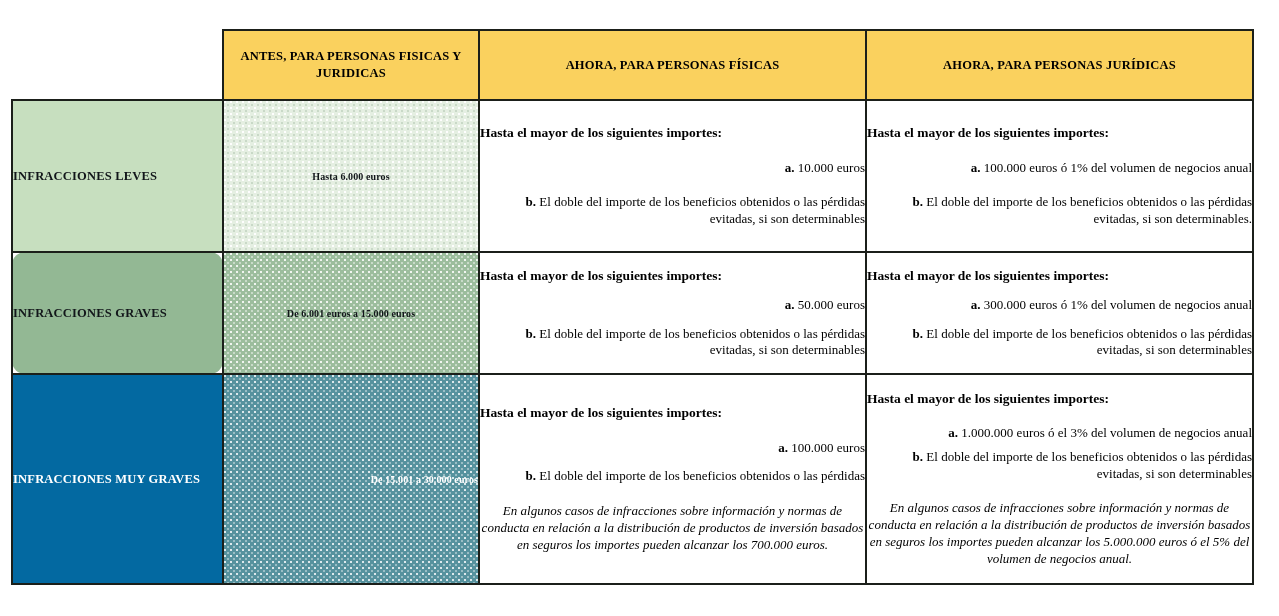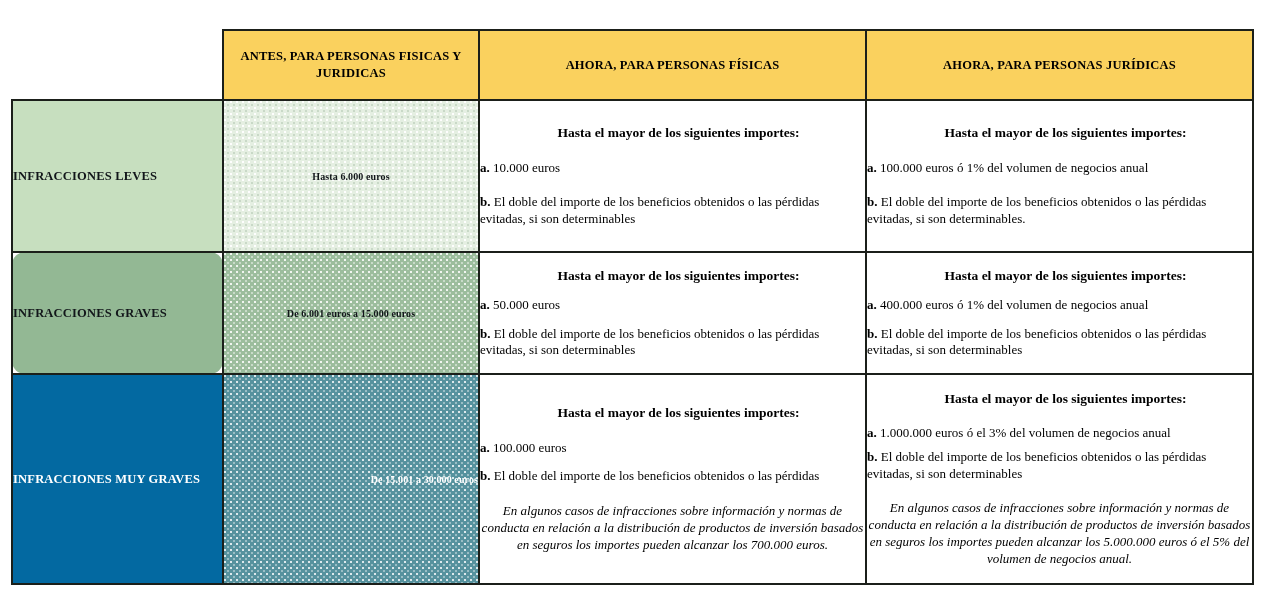--- a/index.html
+++ b/index.html
@@ -117,26 +117,25 @@
   .content {
     background: #ffffff;
     vertical-align: top;
     padding: 10px 8px 10px 8px;
     font-size: 13px;
     line-height: 1.28;
   }
   .content .lead {
     font-weight: bold;
     font-size: 13.5px;
-    margin: 0 0 6px 12px;
-    text-align: center;
+    margin: 0 0 6px 0;
   }
   .content .item {
     margin: 0;
-    text-align: left;
+    text-align: right;
   }
   .content .item .mk { font-weight: bold; }
   .content .note {
     font-style: italic;
     font-weight: normal;
     text-align: center;
     margin: 0;
     line-height: 1.3;
   }
 
@@ -204,21 +203,21 @@
           <p class="lead">Hasta el mayor de los siguientes importes:</p>
           <div class="gap-sm"></div>
           <p class="item"><span class="mk">a.</span><span> 50.000 euros</span></p>
           <div class="gap-md"></div>
           <p class="item"><span class="mk">b.</span><span> El doble del importe de los beneficios obtenidos o las pérdidas evitadas, si son determinables</span></p>
         </td>
 
         <td class="content">
           <p class="lead">Hasta el mayor de los siguientes importes:</p>
           <div class="gap-sm"></div>
-          <p class="item"><span class="mk">a.</span><span> 400.000 euros ó 1% del volumen de negocios anual</span></p>
+          <p class="item"><span class="mk">a.</span><span> 300.000 euros ó 1% del volumen de negocios anual</span></p>
           <div class="gap-md"></div>
           <p class="item"><span class="mk">b.</span><span> El doble del importe de los beneficios obtenidos o las pérdidas evitadas, si son determinables</span></p>
         </td>
       </tr>
 
       <tr class="row-muygraves">
         <td class="lbl lvl-muy-graves">INFRACCIONES MUY GRAVES</td>
 
         <td class="antes tex-muy-graves">De 15.001 a 30.000 euros</td>
 

